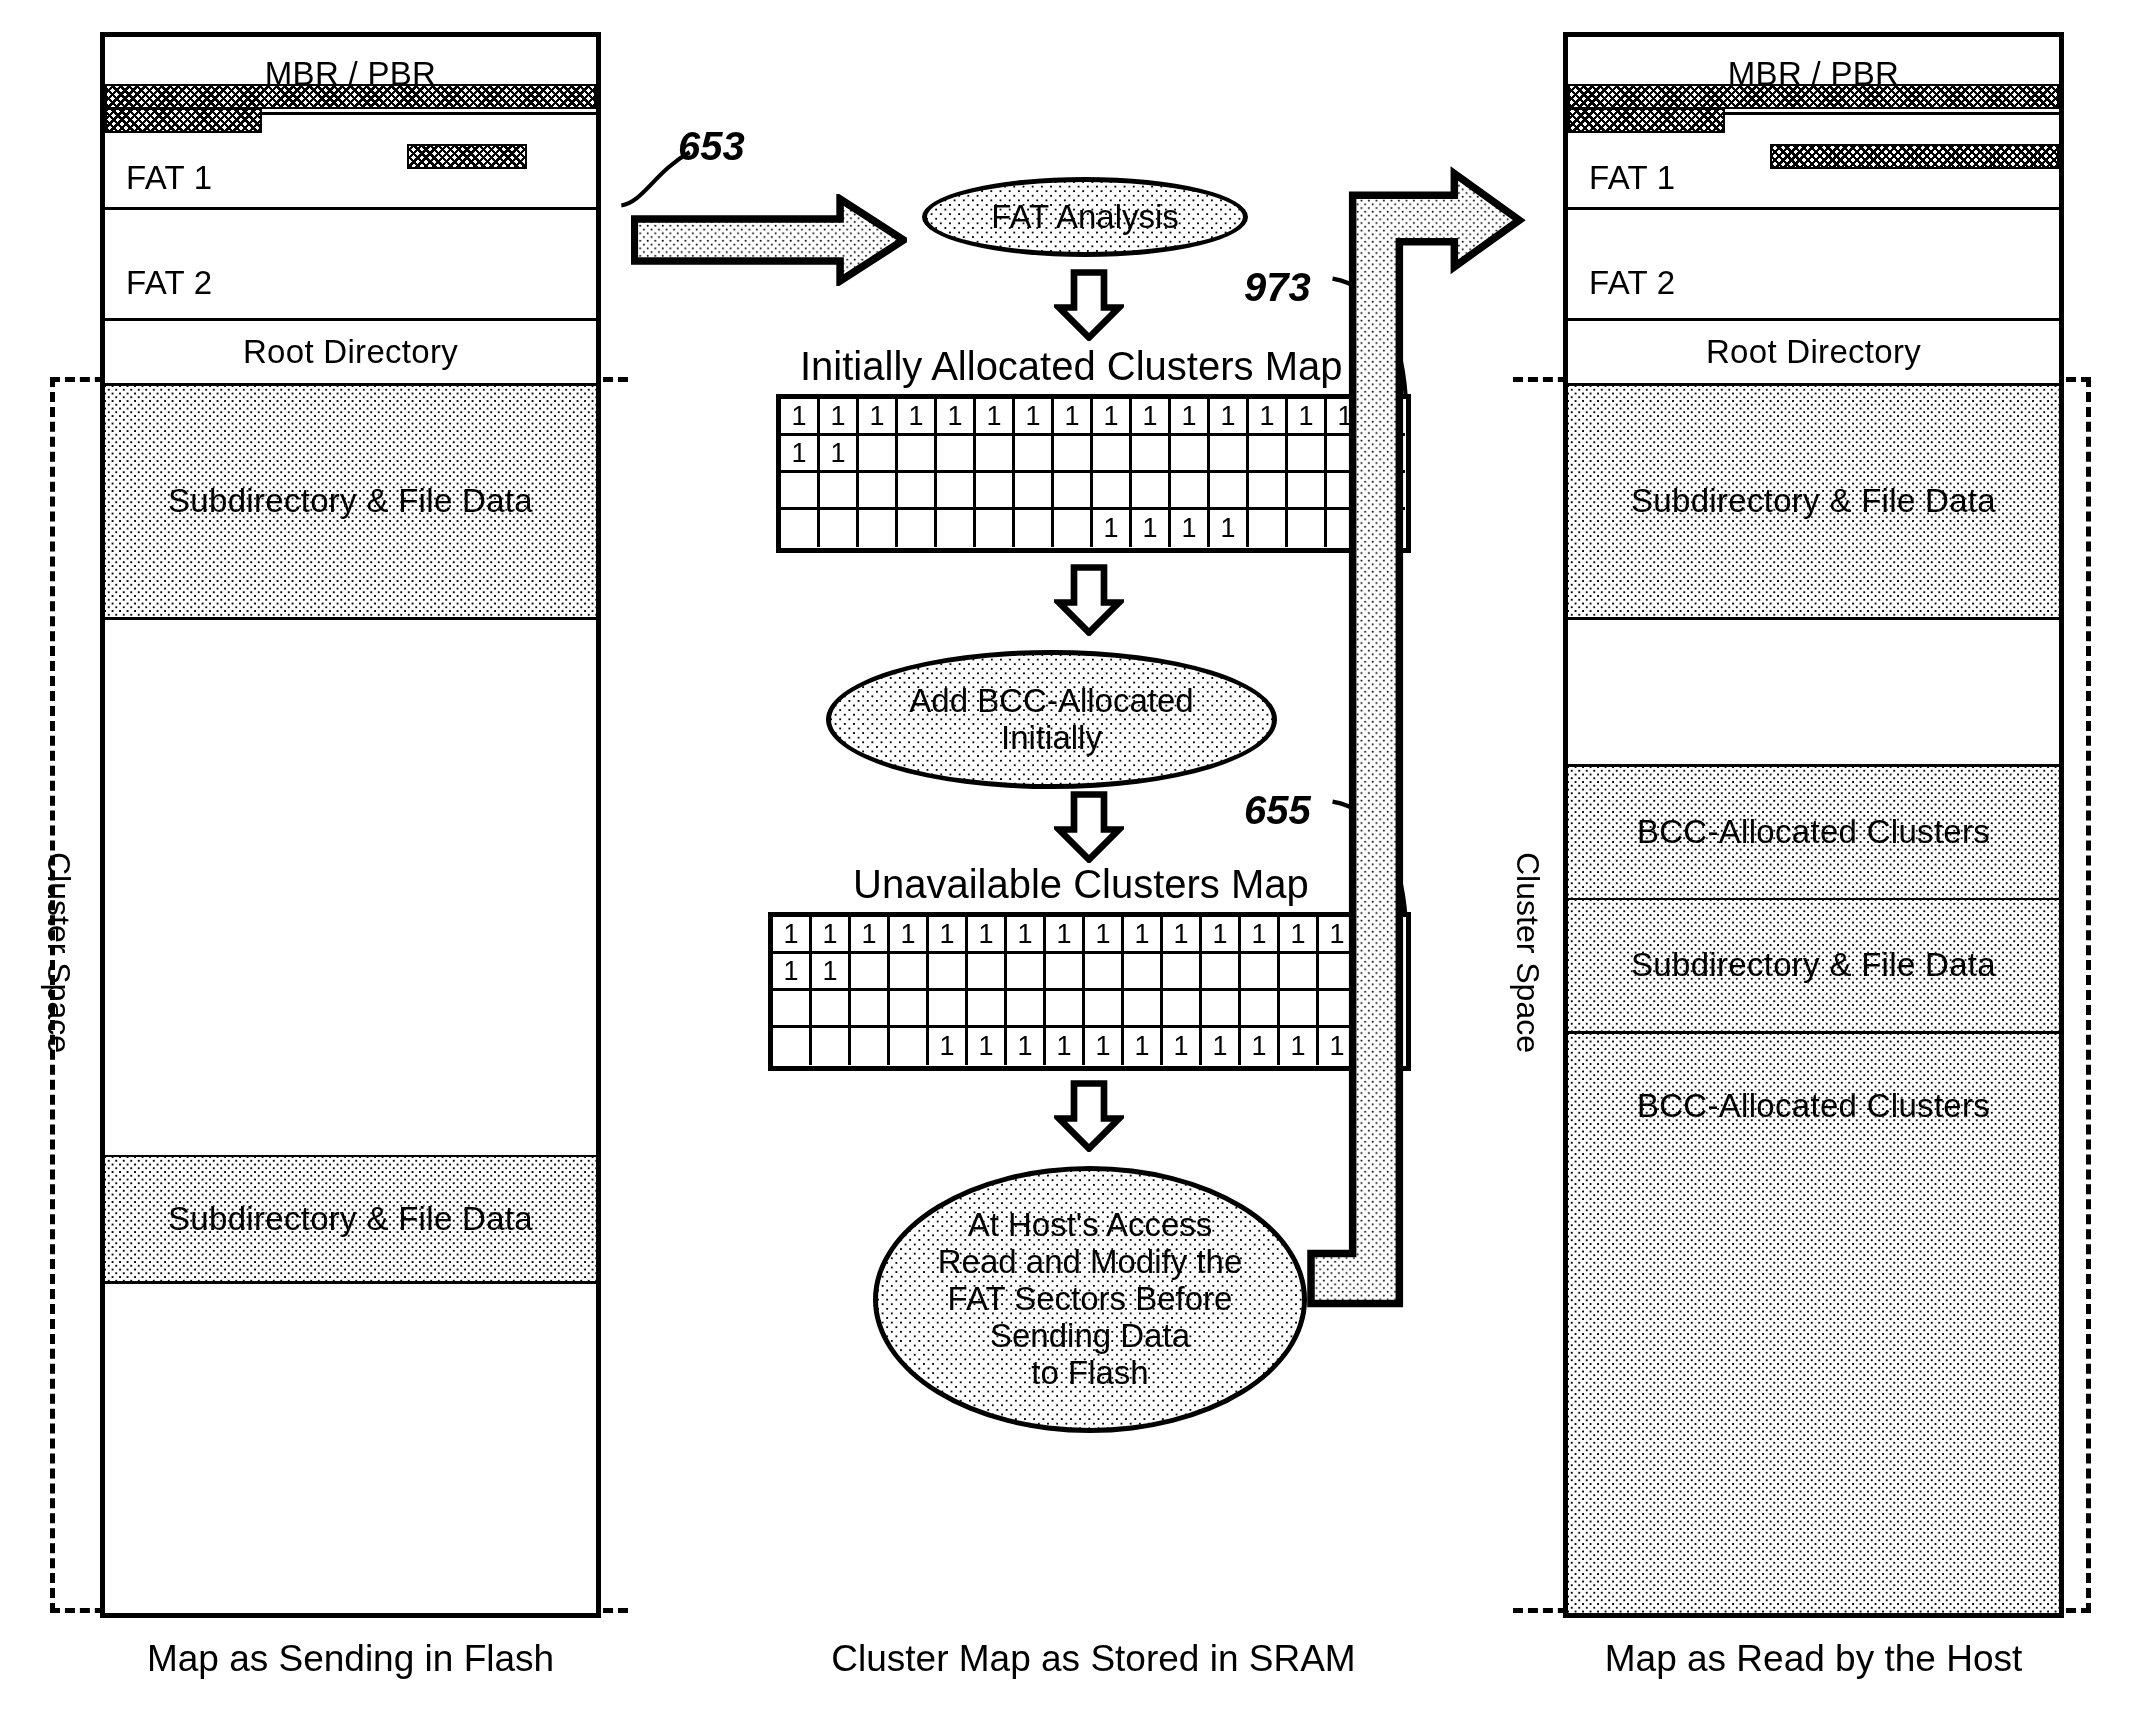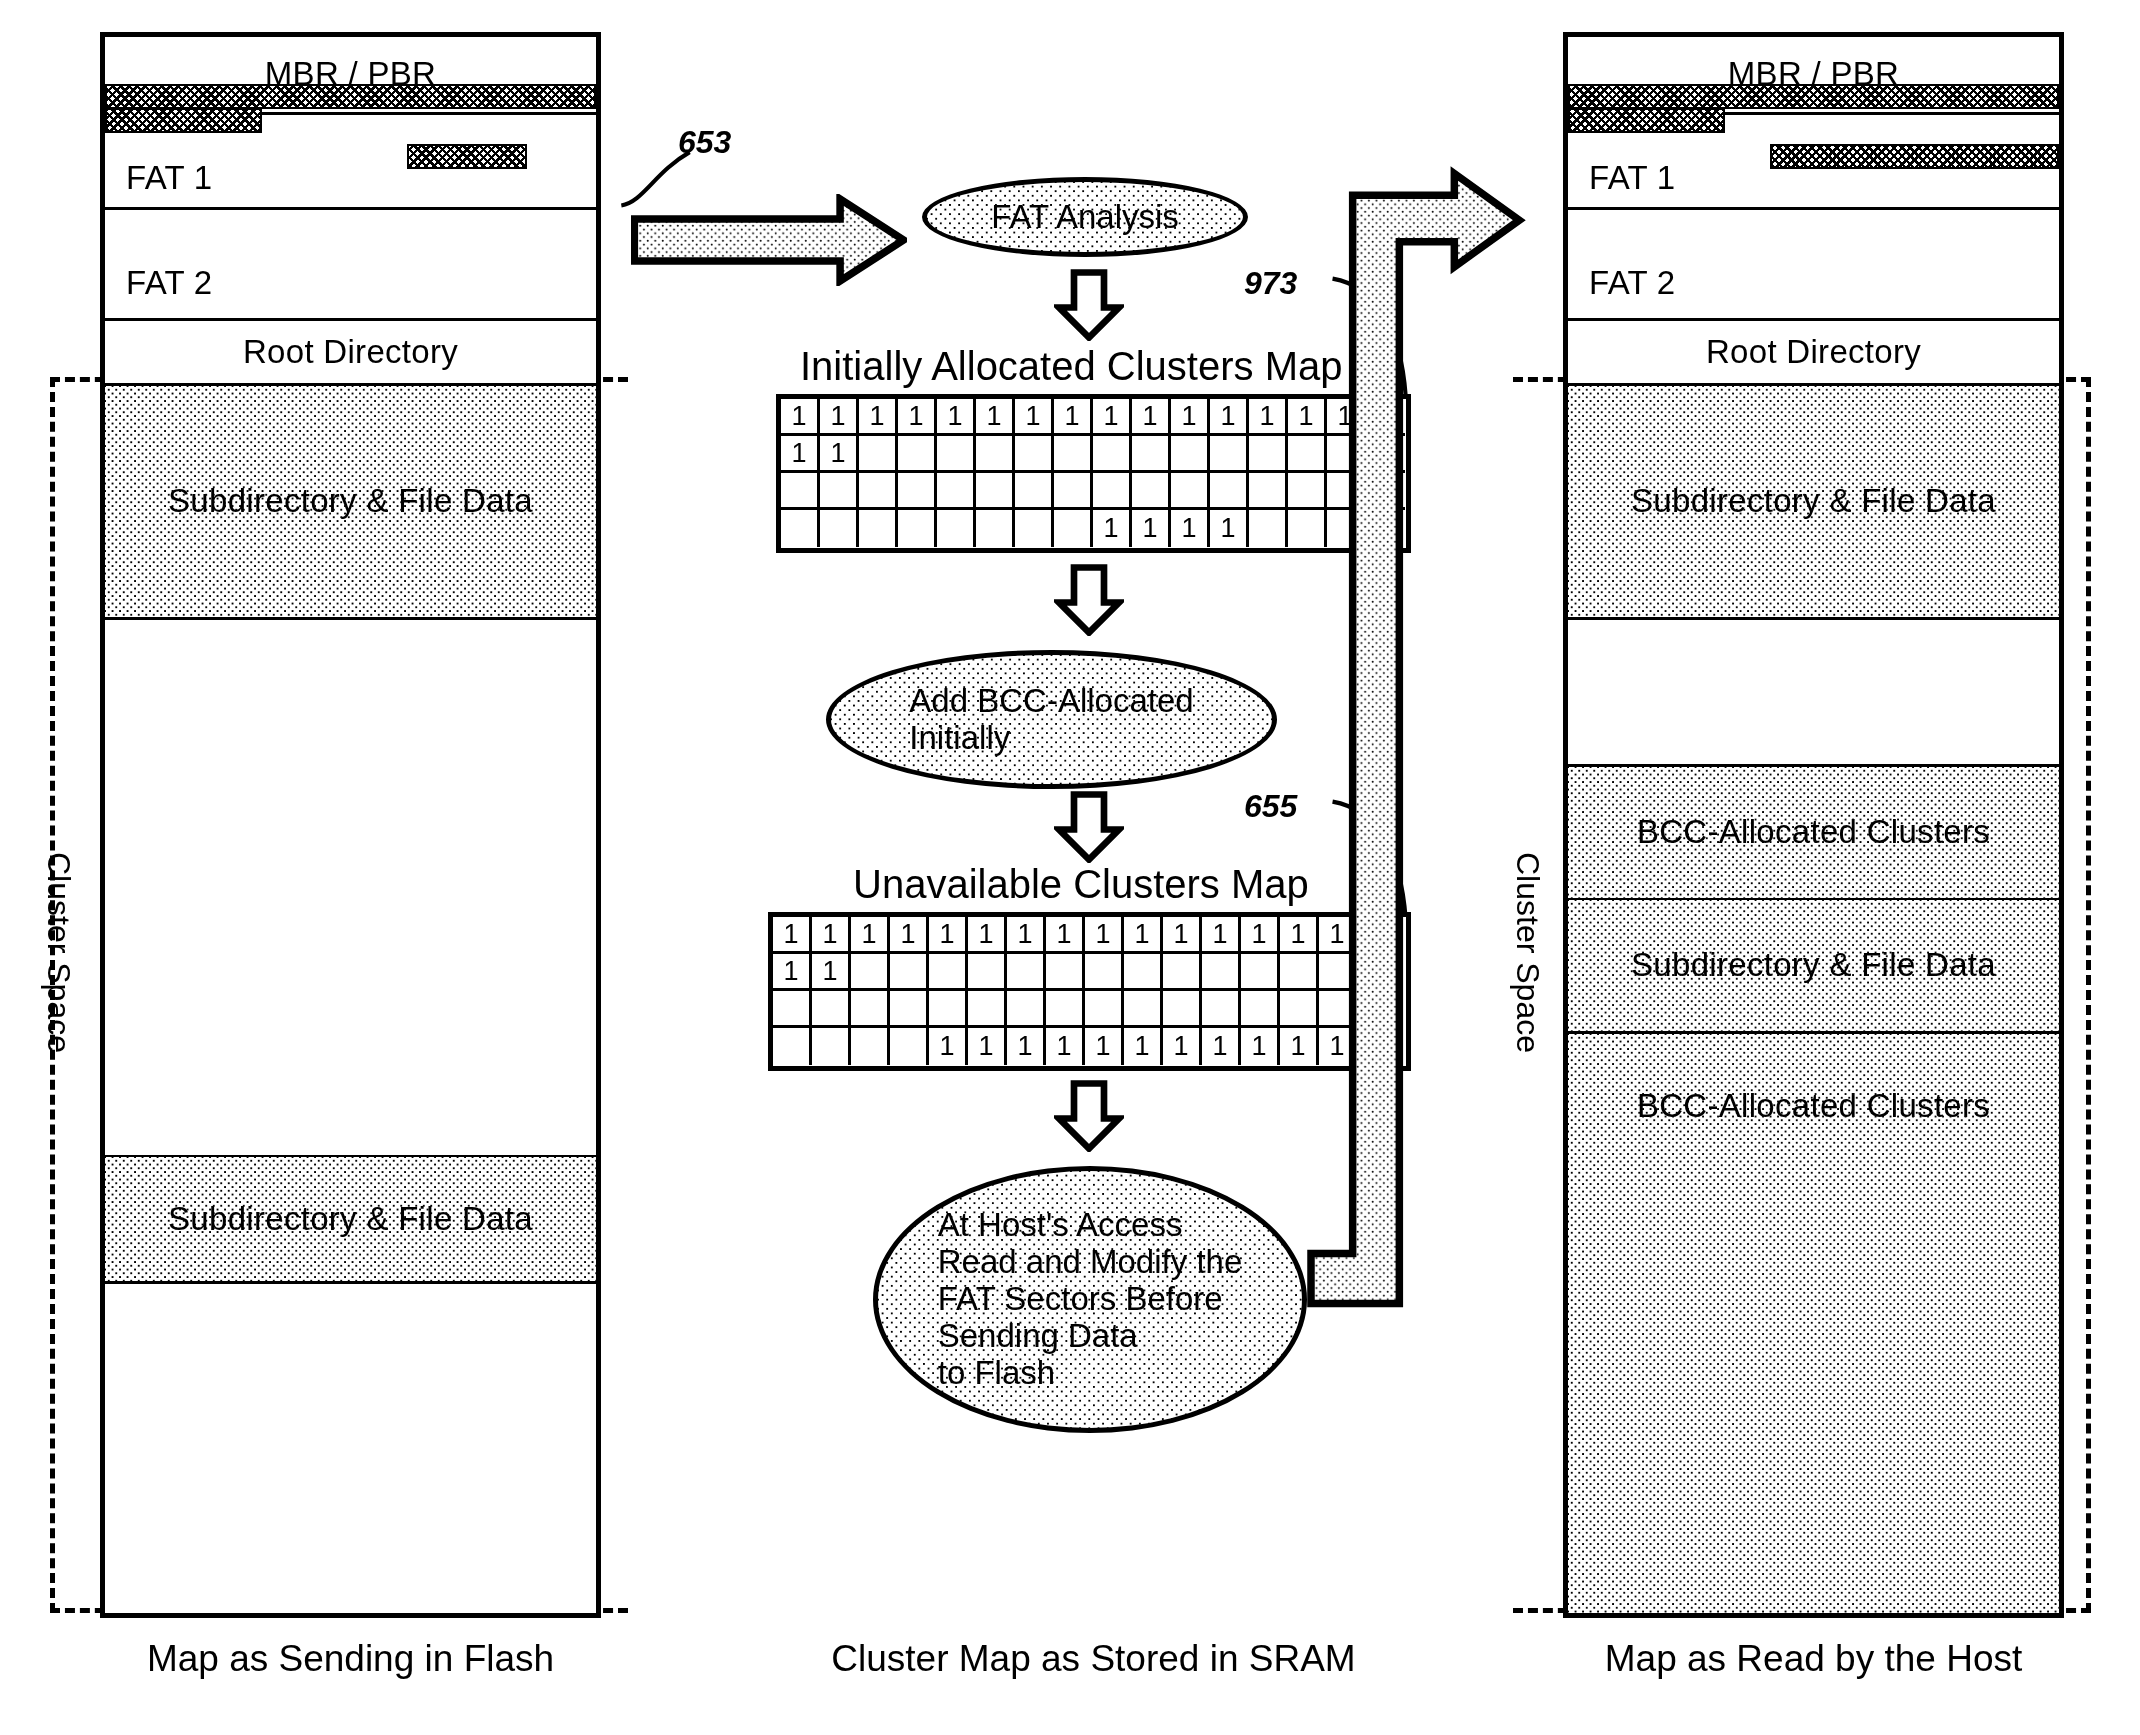--- a/index.html
+++ b/index.html
@@ -52,26 +52,26 @@
   .cspace-r{border-right:5px dashed #000;border-left:none;}
   .cspace-label{
     position:absolute;font-size:32px;white-space:nowrap;
     transform-origin:0 0;transform:rotate(90deg);
   }
 
   
   .caption{position:absolute;font-size:37px;white-space:nowrap;text-align:center;}
 
   
-  .refnum{position:absolute;font-size:32px;font-style:italic;font-weight:bold;}
+  .refnum{position:absolute;font-size:40px;font-style:italic;font-weight:bold;}
 
   
   .ell{
     position:absolute;border:5.8px solid #000;border-radius:50%;
-    display:flex;align-items:center;justify-content:center;
+    display:flex;align-items:center;justify-content:center;text-align:center;
     box-sizing:border-box;
   }
   .ell .t{font-size:33px;line-height:1.12;}
 
   
   .gridbox{position:absolute;border:5.8px solid #000;box-sizing:border-box;background:#fff;}
   .gridrow{display:flex;}
   .cell{
     box-sizing:border-box;border-right:3.3px solid #000;border-bottom:3.3px solid #000;
     display:flex;align-items:center;justify-content:center;

